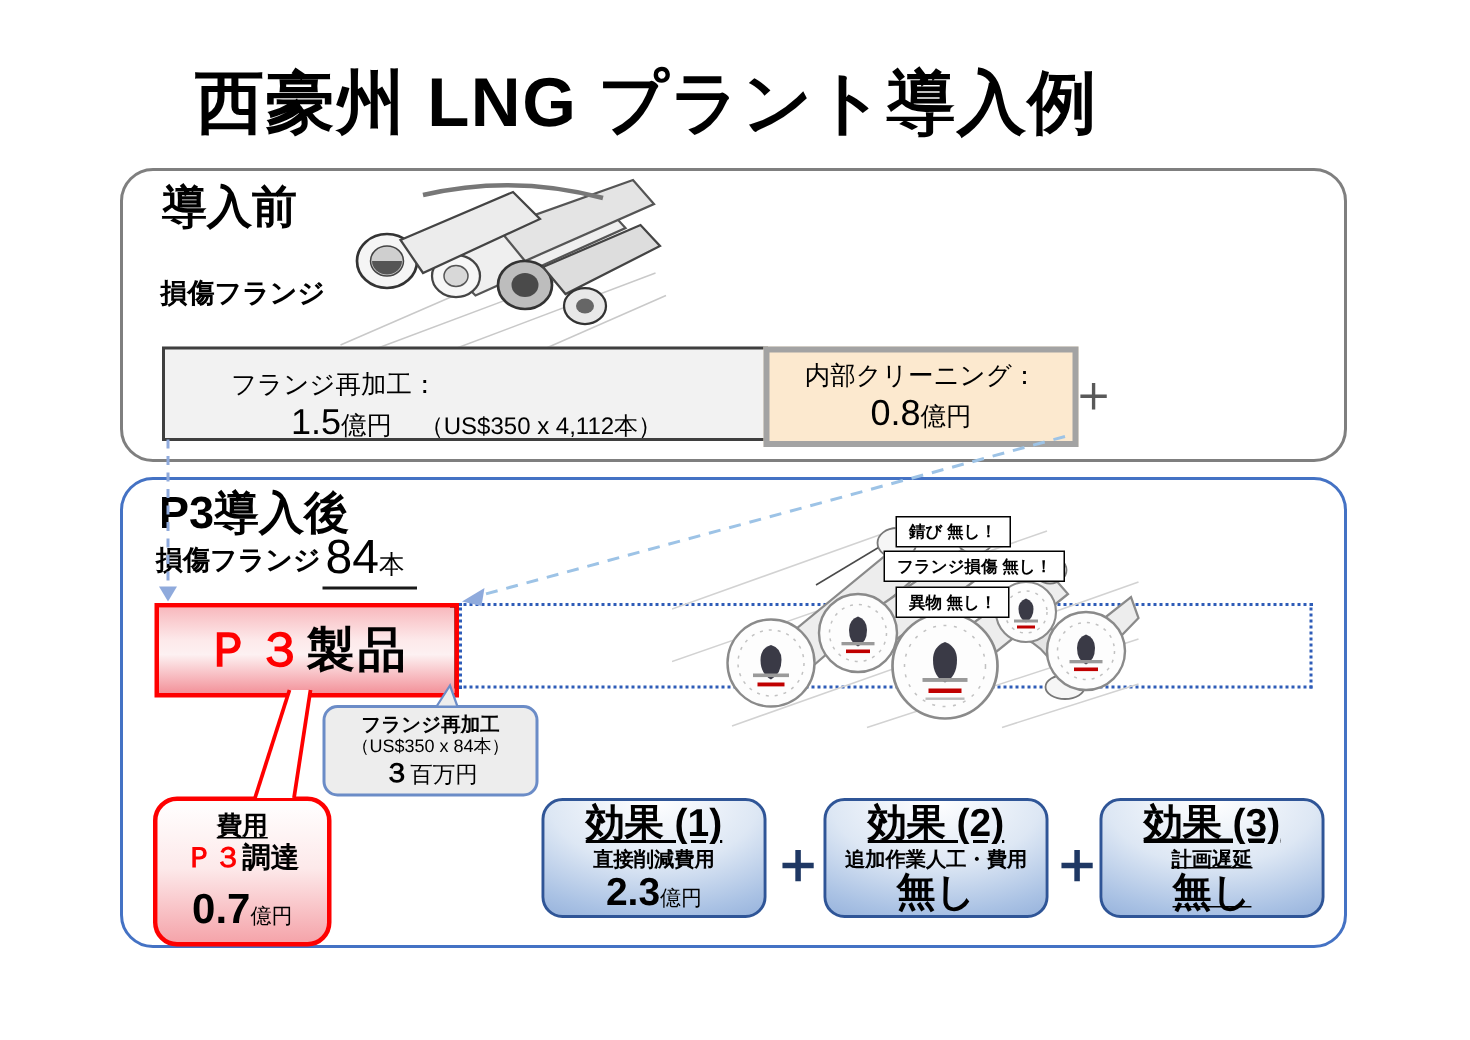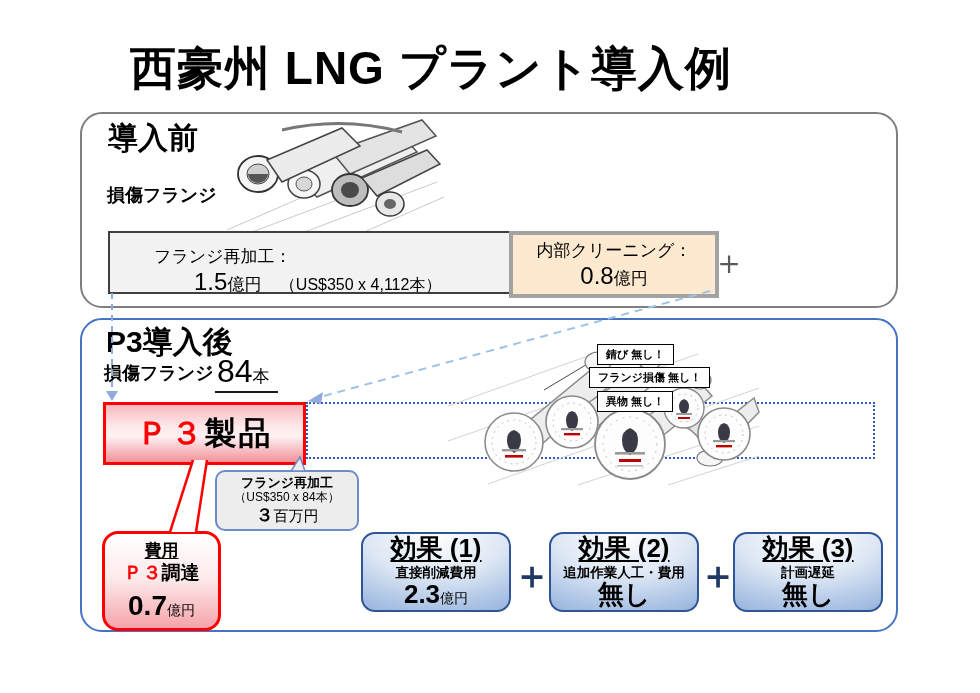--- a/index.html
+++ b/index.html
@@ -231,21 +231,21 @@
   </div>
   <div class="abs plus-blue" style="left:513px;">＋</div>
   <div class="abs effect" style="left:549px;">
     <div class="t">効果 (2)</div>
     <div class="s">追加作業人工・費用</div>
     <div>
       <span class="v">無し</span><span class="u"></span>
     </div>
   </div>
   <div class="abs plus-blue" style="left:699px;">＋</div>
-  <div class="abs effect" style="left:733px;">
+  <div class="abs effect" style="left:733px;text-decoration:underline;">
     <div class="t">効果 (3)</div>
     <div class="s">計画遅延</div>
     <div>
       <span class="v">無し</span><span class="u"></span>
     </div>
   </div>
 
   <svg class="abs overlay" width="980" height="693" viewBox="0 0 980 693">
 
     <g>

